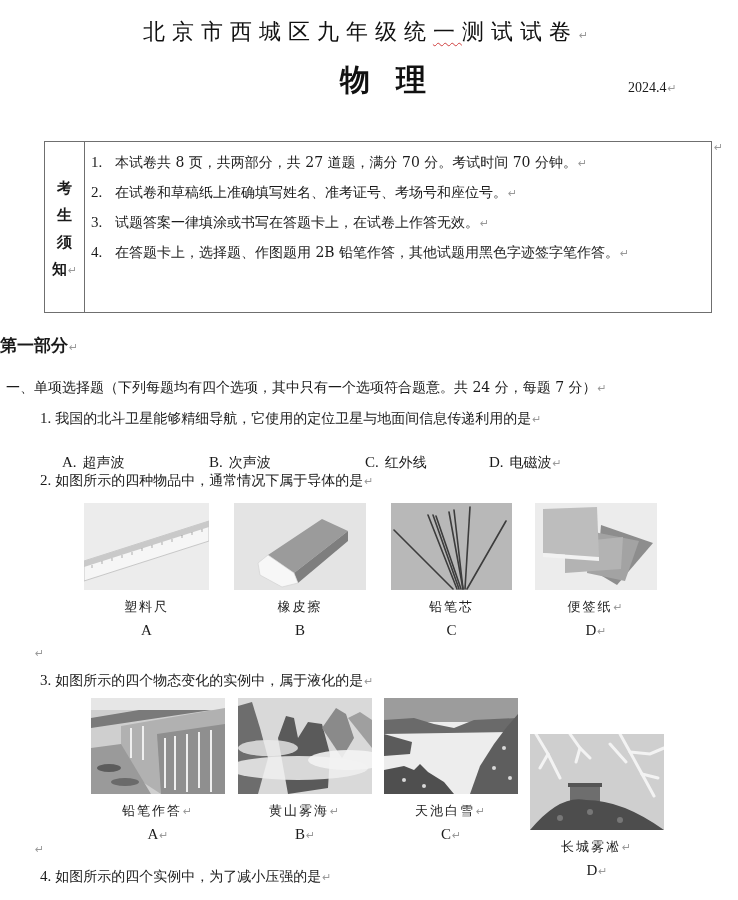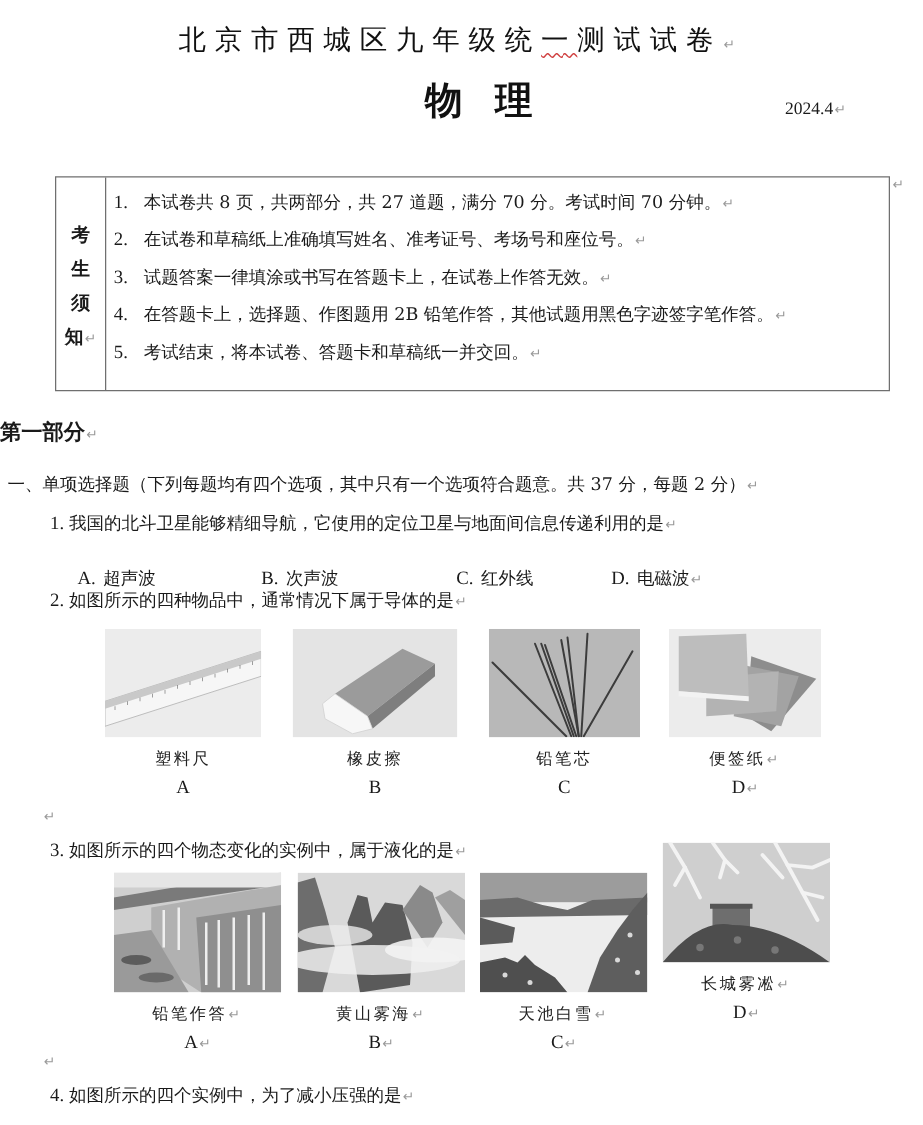--- a/index.html
+++ b/index.html
@@ -53,28 +53,27 @@
     <span>考</span>
     <span>生</span>
     <span>须</span>
     <span><span>知</span><span class="pm" style="font-weight:normal">↵</span></span>
   </div>
   <div class="notice-body">
     <div class="notice-item"><span class="num">1.</span><span>本试卷共 8 页，共两部分，共 27 道题，满分 70 分。考试时间 70 分钟。</span><span class="pm">↵</span></div>
     <div class="notice-item"><span class="num">2.</span><span>在试卷和草稿纸上准确填写姓名、准考证号、考场号和座位号。</span><span class="pm">↵</span></div>
     <div class="notice-item"><span class="num">3.</span><span>试题答案一律填涂或书写在答题卡上，在试卷上作答无效。</span><span class="pm">↵</span></div>
     <div class="notice-item"><span class="num">4.</span><span>在答题卡上，选择题、作图题用 2B 铅笔作答，其他试题用黑色字迹签字笔作答。</span><span class="pm">↵</span></div>
-    <div class="notice-item"><span class="num">5.</span><span>考试结束，将本试卷、答题卡和草稿纸一并交回。</span><span class="pm">↵</span></div>
   </div>
 </div>
 <span class="abs pm box-pm">↵</span>
 
 <div class="abs part-title"><span>第一部分</span><span class="pm" style="font-weight:normal">↵</span></div>
 
-<div class="abs section-head"><b>一、单项选择题</b><span>（下列每题均有四个选项，其中只有一个选项符合题意。共 37 分，每题 2 分）</span><span class="pm">↵</span></div>
+<div class="abs section-head"><b>一、单项选择题</b><span>（下列每题均有四个选项，其中只有一个选项符合题意。共 24 分，每题 7 分）</span><span class="pm">↵</span></div>
 
 <div class="abs q" style="top:410px"><span class="qn">1.</span><span>我国的北斗卫星能够精细导航，它使用的定位卫星与地面间信息传递利用的是</span><span class="pm">↵</span></div>
 <div class="abs opts">
   <span class="opt" style="left:0"><span class="ol">A.</span><span>超声波</span></span>
   <span class="opt" style="left:147px"><span class="ol">B.</span><span>次声波</span></span>
   <span class="opt" style="left:303px"><span class="ol">C.</span><span>红外线</span></span>
   <span class="opt" style="left:427px"><span class="ol">D.</span><span>电磁波</span><span class="pm">↵</span></span>
 </div>
 
 <div class="abs q" style="top:472px"><span class="qn">2.</span><span>如图所示的四种物品中，通常情况下属于导体的是</span><span class="pm">↵</span></div>
@@ -215,21 +214,21 @@
           <circle cx="126" cy="80" r="2"></circle>
         <circle cx="20" cy="82" r="2"></circle>
           <circle cx="40" cy="88" r="2"></circle>
       </g>
     </svg>
   </div>
   <div class="cap"><span>天池白雪</span><span class="pm">↵</span></div>
   <div class="lbl"><span>C</span><span class="pm">↵</span></div>
 </div>
 
-<div class="fig" style="left:530px;top:674px;width:134px">
+<div class="fig" style="left:530px;top:734px;width:134px">
   <div class="img" style="height:96px">
     <svg width="134" height="96" viewBox="0 0 134 96">
       <rect width="134" height="96" fill="#cfcfcf"></rect>
       <g stroke="#f3f3f3" stroke-width="3" fill="none" stroke-linecap="round">
         <path d="M6,0 L18,20 L30,44"></path>
           <path d="M18,20 L10,34"></path>
         <path d="M40,0 L50,14 L60,24"></path>
           <path d="M50,14 L46,28"></path>
         <path d="M90,0 L100,18 L112,40 L124,62"></path>
           <path d="M100,18 L120,20 L134,14"></path>

